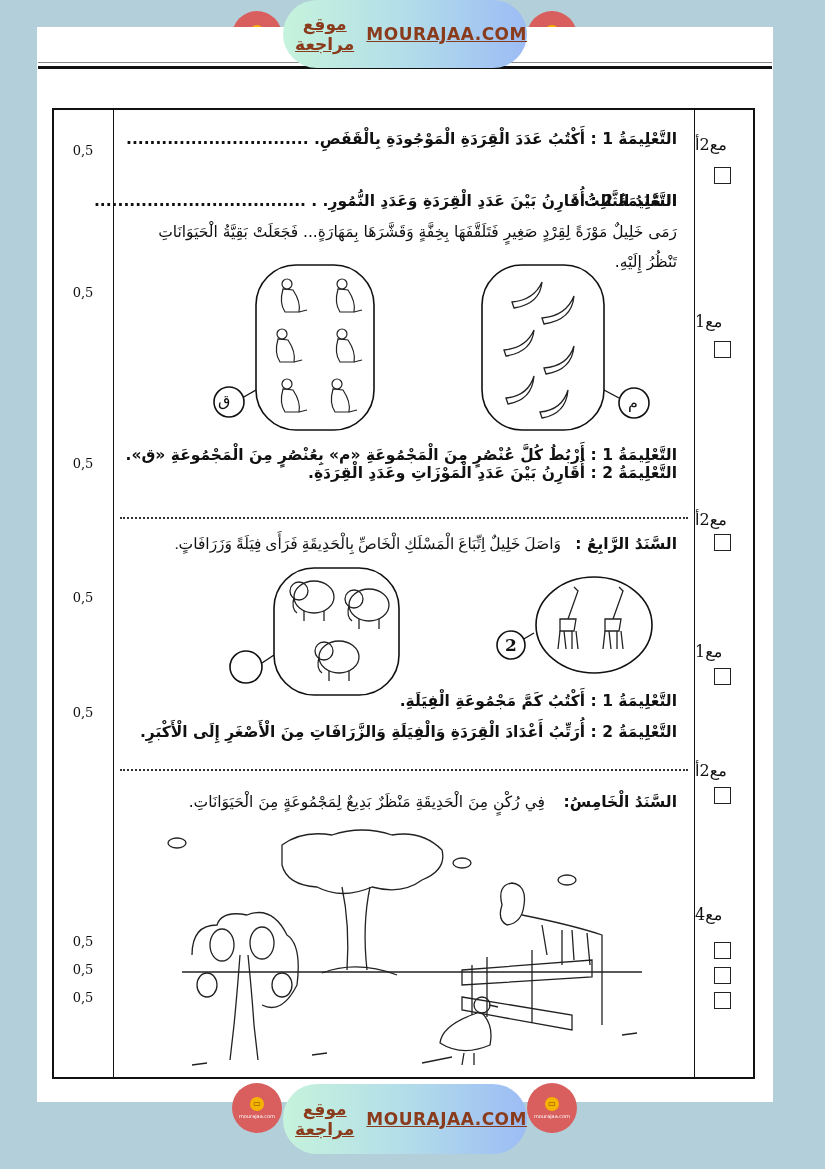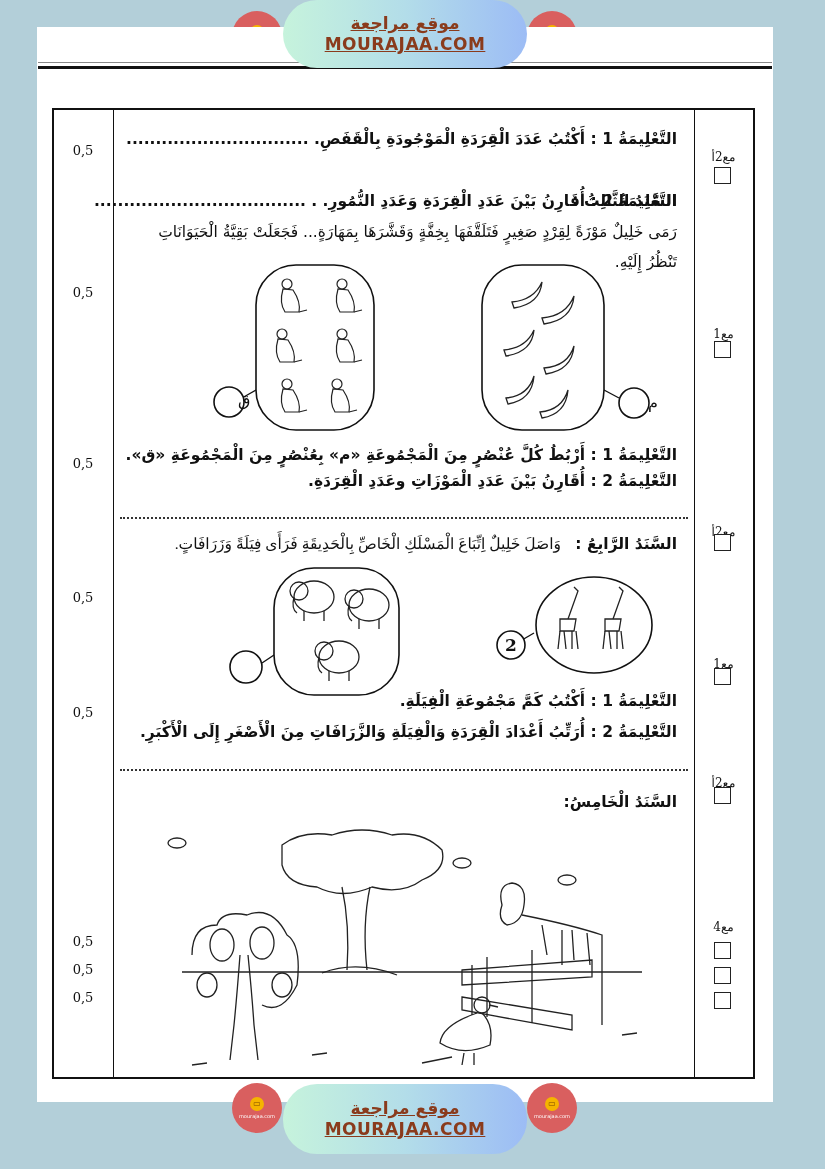--- a/index.html
+++ b/index.html
@@ -28,42 +28,42 @@
   }
   .col-right {
     position:absolute; right:0; top:0; width:59px; height:100%;
     border-left:1.5px solid #111; box-sizing:border-box;
   }
   .score {
     position:absolute; left:0; width:58px; text-align:center;
     font-family:"DejaVu Serif", serif; font-size:13px; color:#111;
   }
   .crit {
-    position:absolute; left:0; width:57px; text-align:center;
-    font-family:"DejaVu Serif", serif; font-size:12px; color:#111; direction:rtl;margin-top:15px;
+    position:absolute; left:0; width:57px; text-align:left;
+    font-family:"DejaVu Serif", serif; font-size:16px; color:#111; direction:rtl;
   }
   .box {
     position:absolute; left:19px; width:17px; height:17px;
     border:1.5px solid #222; background:#fff; box-sizing:border-box;
   }
   .line {
     position:absolute; right:76px; direction:rtl; text-align:right;
     font-family:"DejaVu Sans", sans-serif; font-size:15.5px; font-weight:bold; color:#111;
     white-space:nowrap;
   }
-  .line.normal { font-weight:normal;margin-left:20px; }
+  .line.normal { font-weight:normal; }
   .dots {
     position:absolute; left:66px; width:568px; height:0;
     border-top:2px dotted #333;
   }
   .illus { position:absolute; }
   .banner {
     position:absolute; left:283px; width:244px; height:68px; border-radius:34px;
     background:linear-gradient(90deg,#c6f3dc 0%, #b3dde9 50%, #9cbcf5 100%);
-    display:flex; flex-direction:column; align-items:center; justify-content:center;
+    display:flex; flex-direction:row; align-items:center; justify-content:center;text-align:center;
   }
   .banner .ar {
     font-family:"DejaVu Sans", sans-serif; font-weight:bold; font-size:17px;
     color:#8a3b1c; text-decoration:underline; direction:rtl; line-height:20px;
   }
   .banner .en {
     font-family:"DejaVu Sans", sans-serif; font-weight:bold; font-size:17px;
     color:#8a3b1c; text-decoration:underline; letter-spacing:0.5px; line-height:22px;
   }
   .badge {
@@ -188,21 +188,21 @@
       <path d="M68 58 Q92 56 100 36 Q98 60 70 64 Z"></path>
       <path d="M30 90 Q52 88 60 70 Q58 92 32 96 Z"></path>
       <path d="M70 108 Q94 106 100 86 Q98 110 72 114 Z"></path>
       <path d="M32 138 Q54 136 60 116 Q58 140 34 144 Z"></path>
       <path d="M66 152 Q88 150 94 130 Q92 154 68 158 Z"></path>
     </g>
   </svg>
   <div class="line normal" style="right:auto;left:574px;top:283px;font-size:16px;">م</div>
 
   <div class="line" style="top:336px;text-align:right;">التَّعْلِيمَةُ 1 : أَرْبُطُ كُلَّ عُنْصُرٍ مِنَ الْمَجْمُوعَةِ «م» بِعُنْصُرٍ مِنَ الْمَجْمُوعَةِ «ق».</div>
-  <div class="line" style="top:362px;margin-left:40px;">التَّعْلِيمَةُ 2 : أُقَارِنُ بَيْنَ عَدَدِ الْمَوْزَاتِ وعَدَدِ الْقِرَدَةِ.</div>
+  <div class="line" style="top:354px;margin-left:40px;">التَّعْلِيمَةُ 2 : أُقَارِنُ بَيْنَ عَدَدِ الْمَوْزَاتِ وعَدَدِ الْقِرَدَةِ.</div>
 
   <div class="dots" style="top:407px;"></div>
 
   <div class="line" style="top:425px;">السَّنَدُ الرَّابِعُ :</div>
   <div class="line normal" style="top:425px;right:192px;font-family:Liberation Serif, serif;">وَاصَلَ خَلِيلٌ اِتِّبَاعَ الْمَسْلَكِ الْخَاصِّ بِالْحَدِيقَةِ فَرَأَى فِيَلَةً وَزَرَافَاتٍ.</div>
 
   <svg class="illus" style="left:170px;top:453px;" width="200" height="135" viewBox="0 0 200 135">
     <rect x="50" y="5" width="125" height="127" rx="40" fill="none" stroke="#111" stroke-width="1.6"></rect>
     <line x1="50" y1="92" x2="38" y2="100" stroke="#111" stroke-width="1.4"></line>
     <circle cx="22" cy="104" r="16" fill="#fff" stroke="#111" stroke-width="1.6"></circle>
@@ -247,20 +247,21 @@
         </g>
     </g>
   </svg>
 
   <div class="line" style="top:582px;">التَّعْلِيمَةُ 1 : أَكْتُبُ كَمَّ مَجْمُوعَةِ الْفِيَلَةِ.</div>
   <div class="line" style="top:613px;margin-left:20px;">التَّعْلِيمَةُ 2 : أُرَتِّبُ أَعْدَادَ الْقِرَدَةِ وَالْفِيَلَةِ وَالزَّرَافَاتِ مِنَ الْأَصْغَرِ إِلَى الْأَكْبَرِ.</div>
 
   <div class="dots" style="top:659px;"></div>
 
   <div class="line" style="top:683px;">السَّنَدُ الْخَامِسُ:</div>
+  <div class="line normal" style="top:683px;right:208px;">فِي رُكْنٍ مِنَ الْحَدِيقَةِ مَنْظَرٌ بَدِيعٌ لِمَجْمُوعَةٍ مِنَ الْحَيَوَانَاتِ.</div>
 
   <svg class="illus" style="left:68px;top:715px;" width="560" height="250" viewBox="0 0 560 250">
     <g fill="none" stroke="#222" stroke-width="1.3">
 
       <path d="M60 147 L520 147"></path>
 
       <g>
         <path d="M160 20 Q180 5 210 10 Q240 0 270 10 Q300 5 320 25 Q325 45 300 55 Q280 70 250 62 Q220 75 195 62 Q165 60 160 40 Z"></path>
         <path d="M220 62 Q228 100 225 145 M248 62 Q240 100 245 145"></path>
         <path d="M200 148 Q235 135 275 150"></path>

